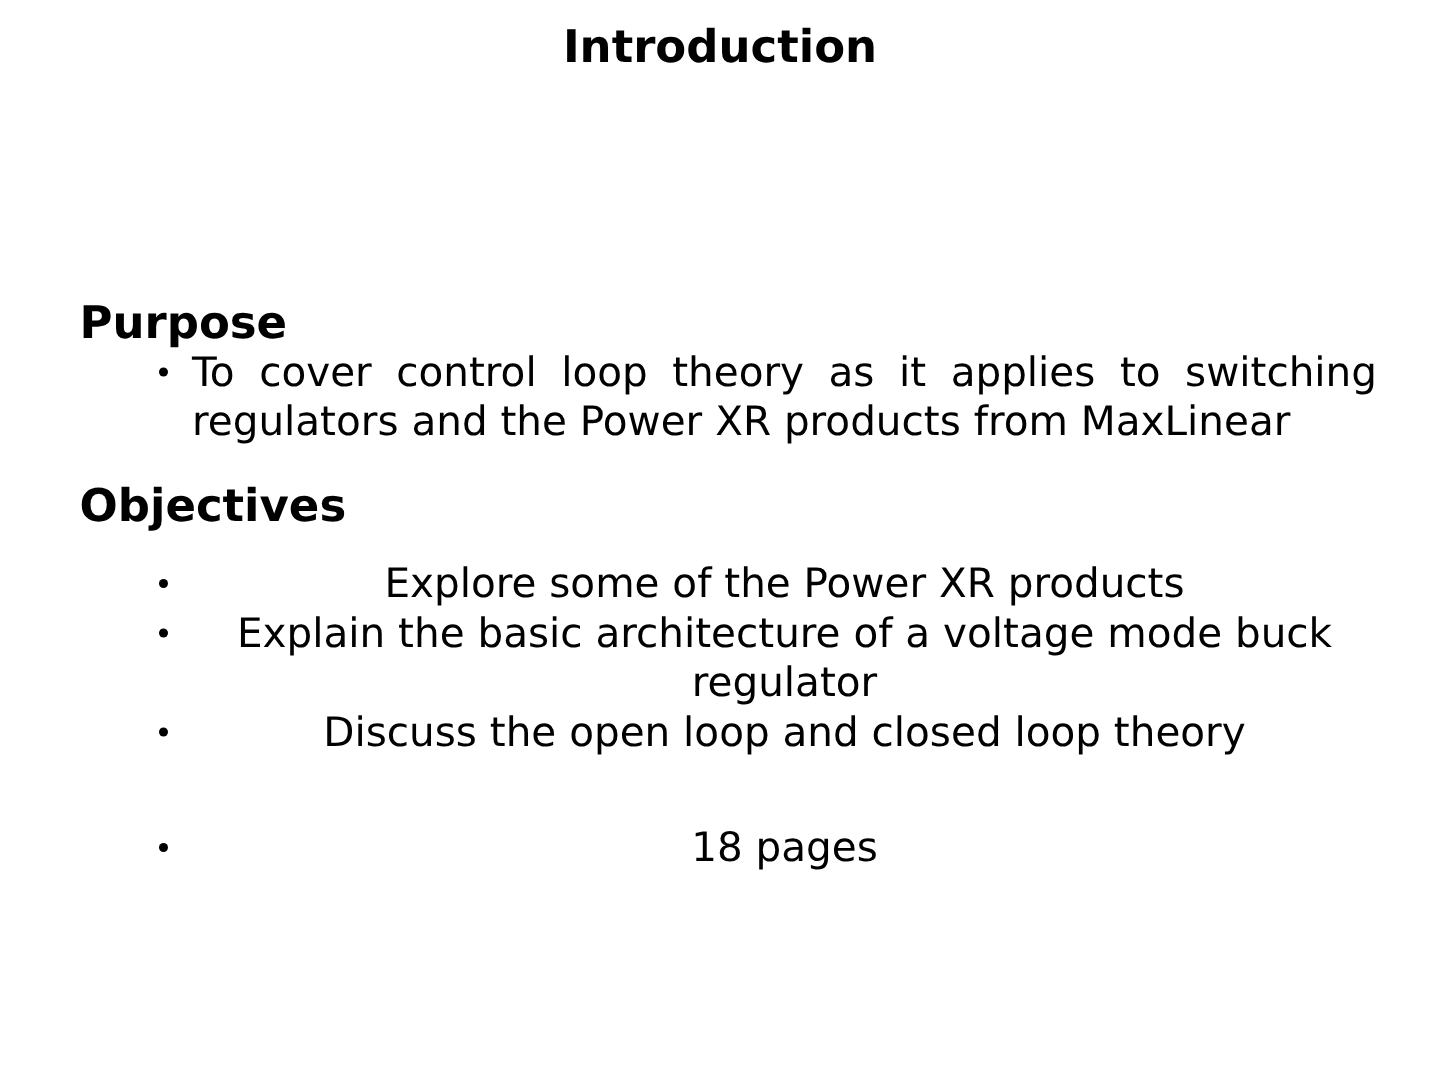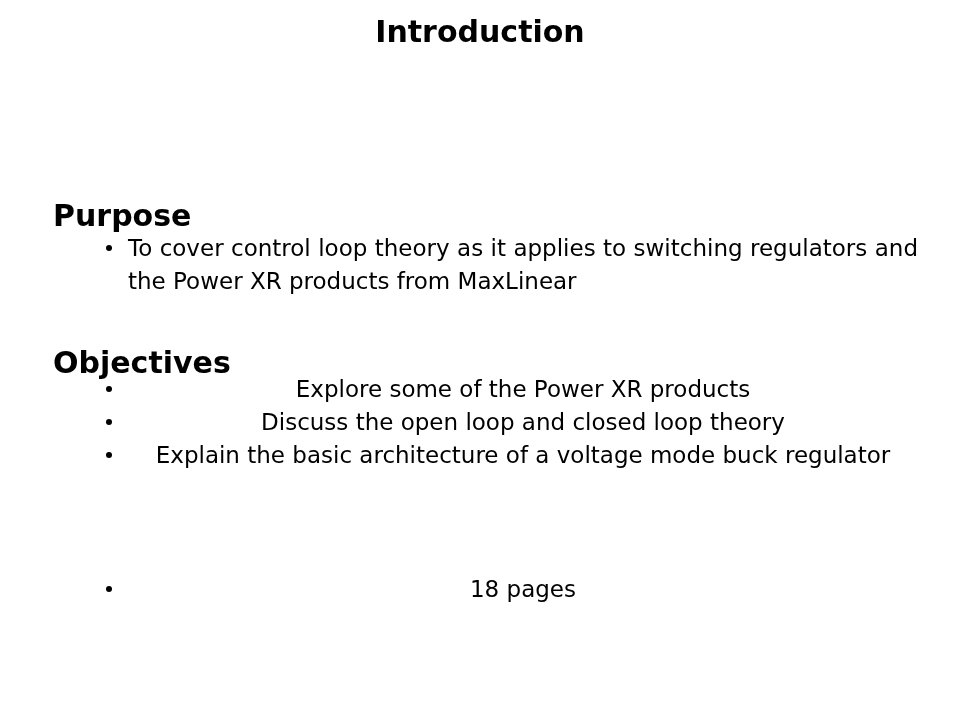--- a/index.html
+++ b/index.html
@@ -30,36 +30,36 @@
   .sec-heading {
     position: absolute;
     left: 53px;
     margin: 0;
     font-size: 30px;
     font-weight: bold;
     line-height: 36px;
     white-space: nowrap;
   }
   .h-purpose    { top: 198px; }
-  .h-objectives { top: 345px; }
+  .h-objectives { top: 320px; }
   .h-content    { top: 508px; }
 
   ul.bullets {
     position: absolute;
     left: 100px;
     width: 818px;
     margin: 0;
     padding: 0;
     list-style: none;
-    font-size: 23px;
+    font-size: 27px;
     line-height: 33px;
   }
   .ul-purpose    { top: 232px; }
   .ul-objectives { top: 373px; }
-  .ul-content    { top: 573px; }
+  .ul-content    { top: 549px; }
 
   ul.bullets li {
     display: flex;
     align-items: flex-start;
   }
   .dot {
     flex: 0 0 auto;
     width: 6px;
     height: 6px;
     border-radius: 50%;
@@ -90,25 +90,25 @@
   </ul>
 
   <h2 class="sec-heading h-objectives">Objectives</h2>
   <ul class="bullets ul-objectives">
     <li>
       <span class="dot"></span>
       <span class="txt">Explore some of the Power XR products</span>
     </li>
     <li>
       <span class="dot"></span>
-      <span class="txt">Discuss the open loop and closed loop theory</span>
+      <span class="txt">Explain the basic architecture of a voltage mode buck regulator</span>
     </li>
     <li>
       <span class="dot"></span>
-      <span class="txt">Explain the basic architecture of a voltage mode buck regulator</span>
+      <span class="txt">Discuss the open loop and closed loop theory</span>
     </li>
   </ul>
 
   <ul class="bullets ul-content">
     <li>
       <span class="dot"></span>
       <span class="txt">18 pages</span>
     </li>
   </ul>
 

